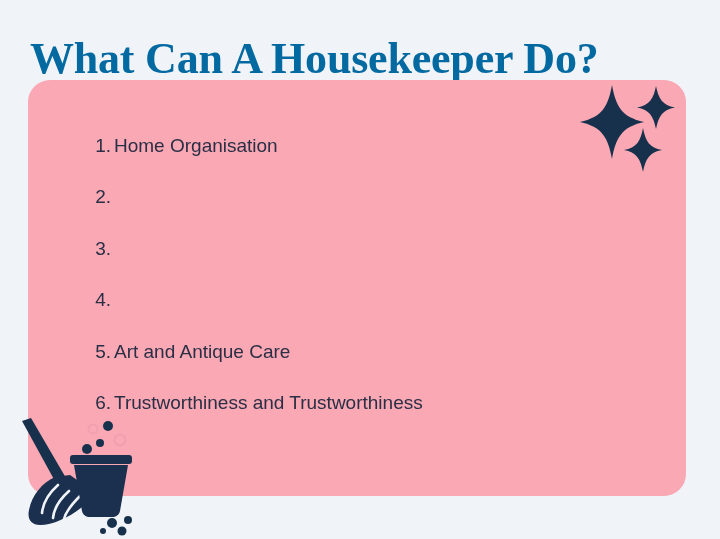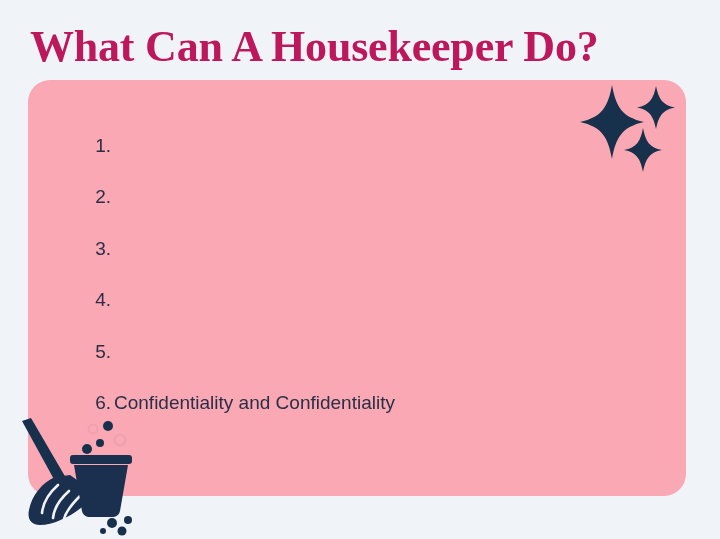--- a/index.html
+++ b/index.html
@@ -18,29 +18,29 @@
     width: 720px;
     height: 539px;
     background: #f0f4f8;
     overflow: hidden;
   }
 
   
   #poster-title {
     position: absolute;
     left: 30px;
-    top: 21px;
+    top: 33px;
     width: 666px;
     height: 52px;
     font-family: "Liberation Serif", "DejaVu Serif", serif;
     font-weight: bold;
     font-size: 44px;
     line-height: 52px;
     letter-spacing: -0.2px;
-    color: #be185d;
+    color: #0369a1;
     white-space: nowrap;
   }
 
   
   #content-card {
     position: absolute;
     left: 28px;
     top: 80px;
     width: 658px;
     height: 416px;
@@ -113,36 +113,38 @@
 
         <path d="M86 6 C88.6 19 92.4 25 105 27.5 C92.4 30 88.6 36 86 49 C83.4 36 79.6 30 67 27.5 C79.6 25 83.4 19 86 6 Z" fill="#17314d"></path>
 
         <path d="M73 48 C75.6 61.5 79.4 67.5 92 70 C79.4 72.5 75.6 78.5 73 92 C70.4 78.5 66.6 72.5 54 70 C66.6 67.5 70.4 61.5 73 48 Z" fill="#17314d"></path>
       </svg>
     </div>
 
     <ol id="task-list">
       <li class="task-item">
         <span class="task-number">1.</span>
+        <span class="task-label">Home Organisation</span>
       </li>
       <li class="task-item">
         <span class="task-number">2.</span>
       </li>
       <li class="task-item">
         <span class="task-number">3.</span>
       </li>
       <li class="task-item">
         <span class="task-number">4.</span>
       </li>
       <li class="task-item">
         <span class="task-number">5.</span>
+        <span class="task-label">Art and Antique Care</span>
       </li>
       <li class="task-item">
         <span class="task-number">6.</span>
-        <span class="task-label">Confidentiality and Confidentiality</span>
+        <span class="task-label">Trustworthiness and Trustworthiness</span>
       </li>
     </ol>
 
   </div>
 
   <div id="mop-bucket-icon">
     <svg width="130" height="122" viewBox="0 0 130 122" xmlns="http://www.w3.org/2000/svg">
 
       <path d="M14 6 L23 3 L58 63 L48 68 Z" fill="#17314d"></path>
 

